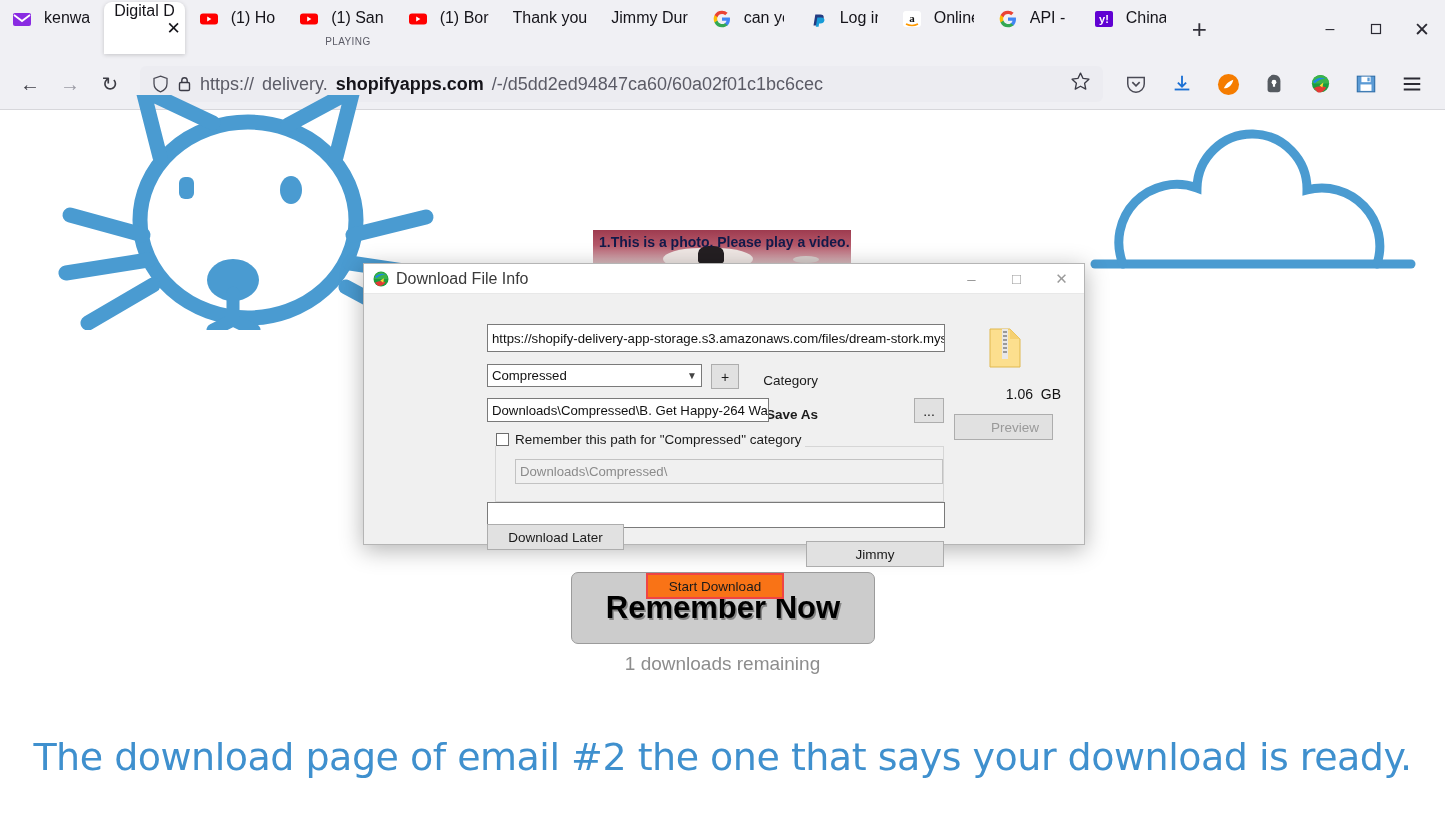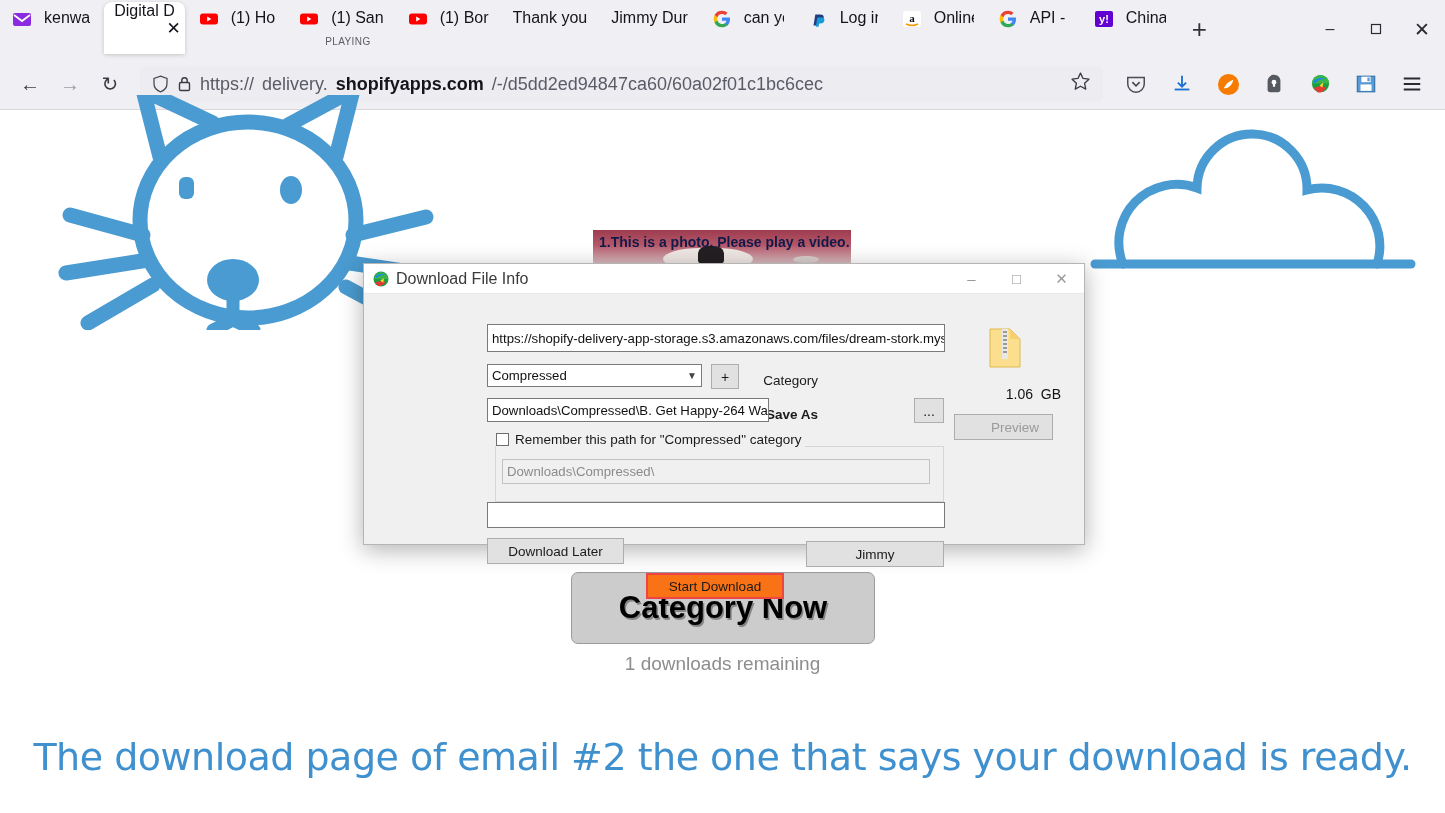--- a/index.html
+++ b/index.html
@@ -321,21 +321,21 @@
       <div class="vb-sky"></div>
       <div class="vb-obj"></div>
       <div class="vb-obj2"></div>
       <div class="vb-obj3"></div>
       <div class="vb-cap">1.This is a photo. Please play a video.</div>
     </div>
 
     <div class="headline">3. Get Happy - B. ---------(1.18GB)-very-
 com------------</div>
 
-    <div class="dlbtn">Category Now</div>
+    <div class="dlbtn">Remember Now</div>
     <div class="remaining">1 downloads remaining</div>
 
     <div class="caption">The download page of email #2 the one that says your download is ready.</div>
   </div>
 
   <svg class="annot cat" viewBox="0 0 400 235">
     <g fill="none" stroke="#4a9bd1" stroke-width="15" stroke-linecap="round" stroke-linejoin="round">
       <ellipse cx="200" cy="125" rx="108" ry="98"></ellipse>
       <path d="M112 62 L95 -5 L165 28"></path>
       <path d="M288 62 L305 -5 L240 30"></path>
@@ -393,21 +393,21 @@
         <span>Downloads\Compressed\B. Get Happy-264 Wav-(1.18 GB)-Com_2.zip</span>
 
       </div>
       <div class="sqbtn" style="left:550px; top:104px; width:30px; height:25px;">...</div>
 
       <div class="grpbox" style="left:131px; top:152px; width:449px; height:56px;"></div>
       <div class="chk" style="left:132px; top:138px;">
         <span class="chkbox"></span>
         <span>Remember this path for "Compressed" category</span>
       </div>
-      <div class="tf disabled" style="left:131px; top:165px; width:428px; height:25px; margin-left:7px;">Downloads\Compressed\</div>
+      <div class="tf disabled" style="left:131px; top:165px; width:428px; height:25px; margin-left:20px;">Downloads\Compressed\</div>
 
       <div class="lbl" style="left:355px; top:219px; width:99px;">Description</div>
       <div class="tf" style="left:123px; top:208px; width:458px; height:26px;"></div>
 
       <div class="rightpanel" style="left:577px; top:20px; width:125px; height:180px;">
         <svg width="44" height="44" viewBox="0 0 44 44" style="position:absolute; left:42px; top:12px;">
           <path d="M7 3h20l10 10v28H7z" fill="#fcdf8e" stroke="#e0b84f" stroke-width="1"></path>
           <path d="M27 3v10h10z" fill="#f5d071"></path>
           <rect x="19" y="3" width="6" height="30" fill="#e8e8e8"></rect>
           <g fill="#9a9a9a">
@@ -418,20 +418,20 @@
             <rect x="20" y="21" width="4" height="2"></rect>
               <rect x="20" y="25" width="4" height="2"></rect>
           </g>
         </svg>
         <div class="fsize" style="left:0px; top:72px;">
           <span>1.06</span>&nbsp;&nbsp;<span>GB</span>
         </div>
         <div class="pbtn disabled" style="left:13px; top:100px; width:99px; height:26px; position:absolute;padding-left:23px;">Preview</div>
       </div>
 
-      <div class="pbtn" style="left:123px; top:244px; width:137px;">Download Later</div>
+      <div class="pbtn" style="left:123px; top:230px; width:137px;">Download Later</div>
       <div class="pbtn default" style="left:282px; top:247px; width:138px;">Start Download</div>
       <div class="pbtn" style="left:442px; top:247px; width:138px;">Jimmy</div>
 
     </div>
   </div>
 
 </div>
 
 </body></html>

